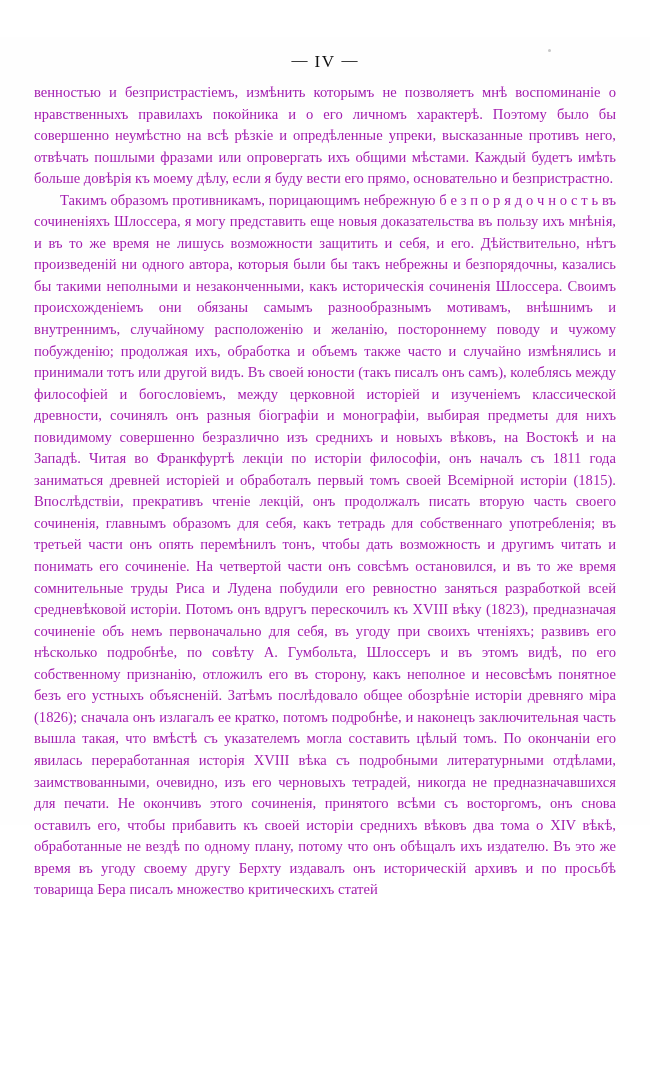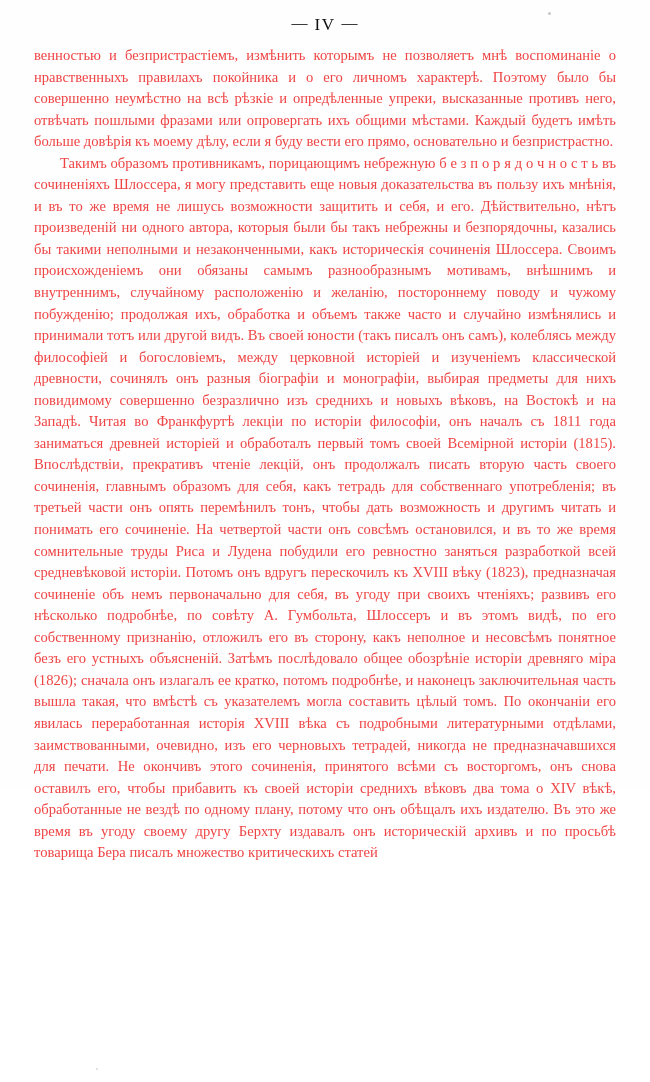--- a/index.html
+++ b/index.html
@@ -14,20 +14,21 @@
     color: #1a1a1a;
     overflow: hidden;
   }
   .page {
     position: relative;
     width: 650px;
     height: 788px;
     box-sizing: border-box;
     padding: 0 34px;
     background: #fefefe;
+    margin-top: 37px;
   }
   .page-header {
     text-align: center;
     font-size: 17px;
     letter-spacing: 1px;
     padding-top: 14px;
     padding-bottom: 10px;
     color: #111;
     font-family: "Liberation Serif", "DejaVu Serif", serif;
   }
@@ -47,21 +48,21 @@
     background: #9a9a9a;
     border-radius: 50%;
   }
   .speck-a { left: 548px; top: 12px; width: 3px; height: 3px; opacity: .55; }
   .speck-b { left: 96px; top: 1068px; width: 2px; height: 2px; opacity: .4; }
   .body-text {
     font-size: 14.6px;
     line-height: 21.55px;
     text-align: justify;
     text-justify: inter-word;
-    color: #ef4444;
+    color: #a21caf;
     -webkit-font-smoothing: none;
   }
   .body-text p {
     margin: 0;
     text-indent: 26px;
     text-align: justify;
   }
   .body-text p.first {
     text-indent: 0;
   }

